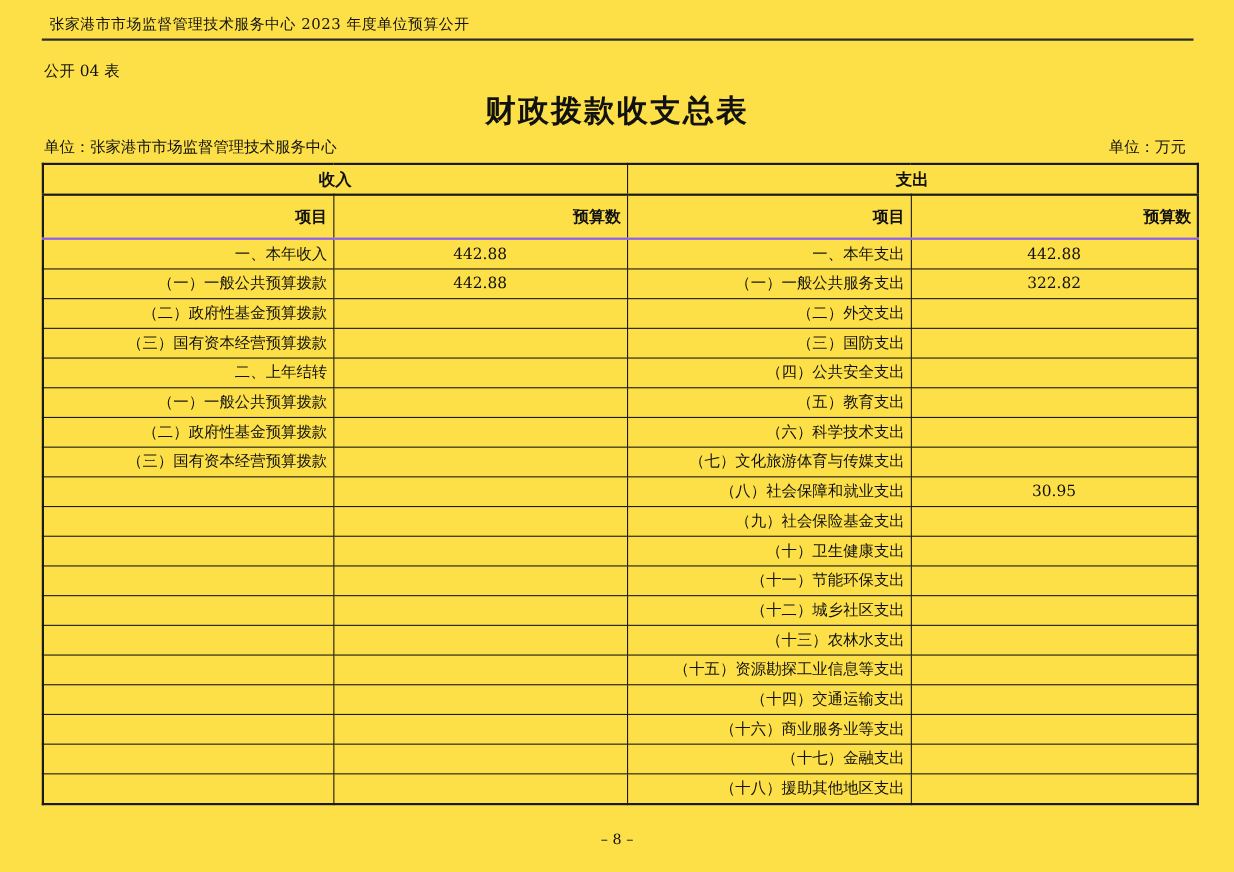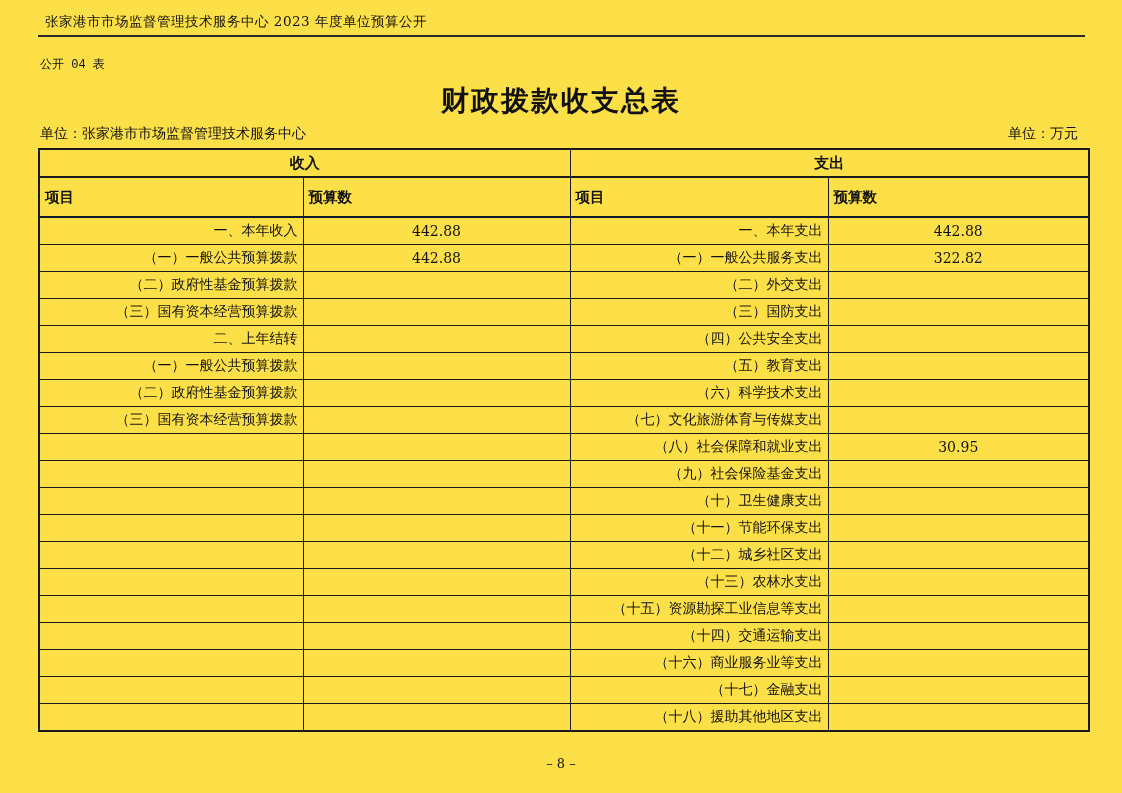--- a/index.html
+++ b/index.html
@@ -23,22 +23,21 @@
     width: 1040px;
     border-bottom: 2px solid #2a2a2a;
     padding: 6px 0 4px 7px;
     font-size: 13.5px;
     letter-spacing: 0.5px;
   }
   .form-label {
     position: absolute;
     left: 40px;
     top: 56px;
-    font-size: 12px;
-    font-family: Liberation Mono, monospace;
+    font-size: 14px;
   }
   .doc-title {
     position: absolute;
     left: 0;
     top: 82px;
     width: 100%;
     text-align: center;
     font-size: 28px;
     font-weight: bold;
     letter-spacing: 2px;
@@ -71,22 +70,22 @@
   }
   thead tr.section-row th {
     height: 26px;
     font-weight: bold;
     border-bottom: 2px solid #1a1a1a;
     font-size: 15px;
   }
   thead tr.cols-row th {
     height: 38px;
     font-weight: bold;
-    text-align: left;
-    border-bottom: 2px solid #0f172a;
+    text-align: right;
+    border-bottom: 2px solid #8b5cf6;
     font-size: 14.5px;
   }
   tbody td {
     height: 26px;
     font-weight: normal;
   }
   td.item {
     text-align: right;
     padding-left: 7px;
   }

